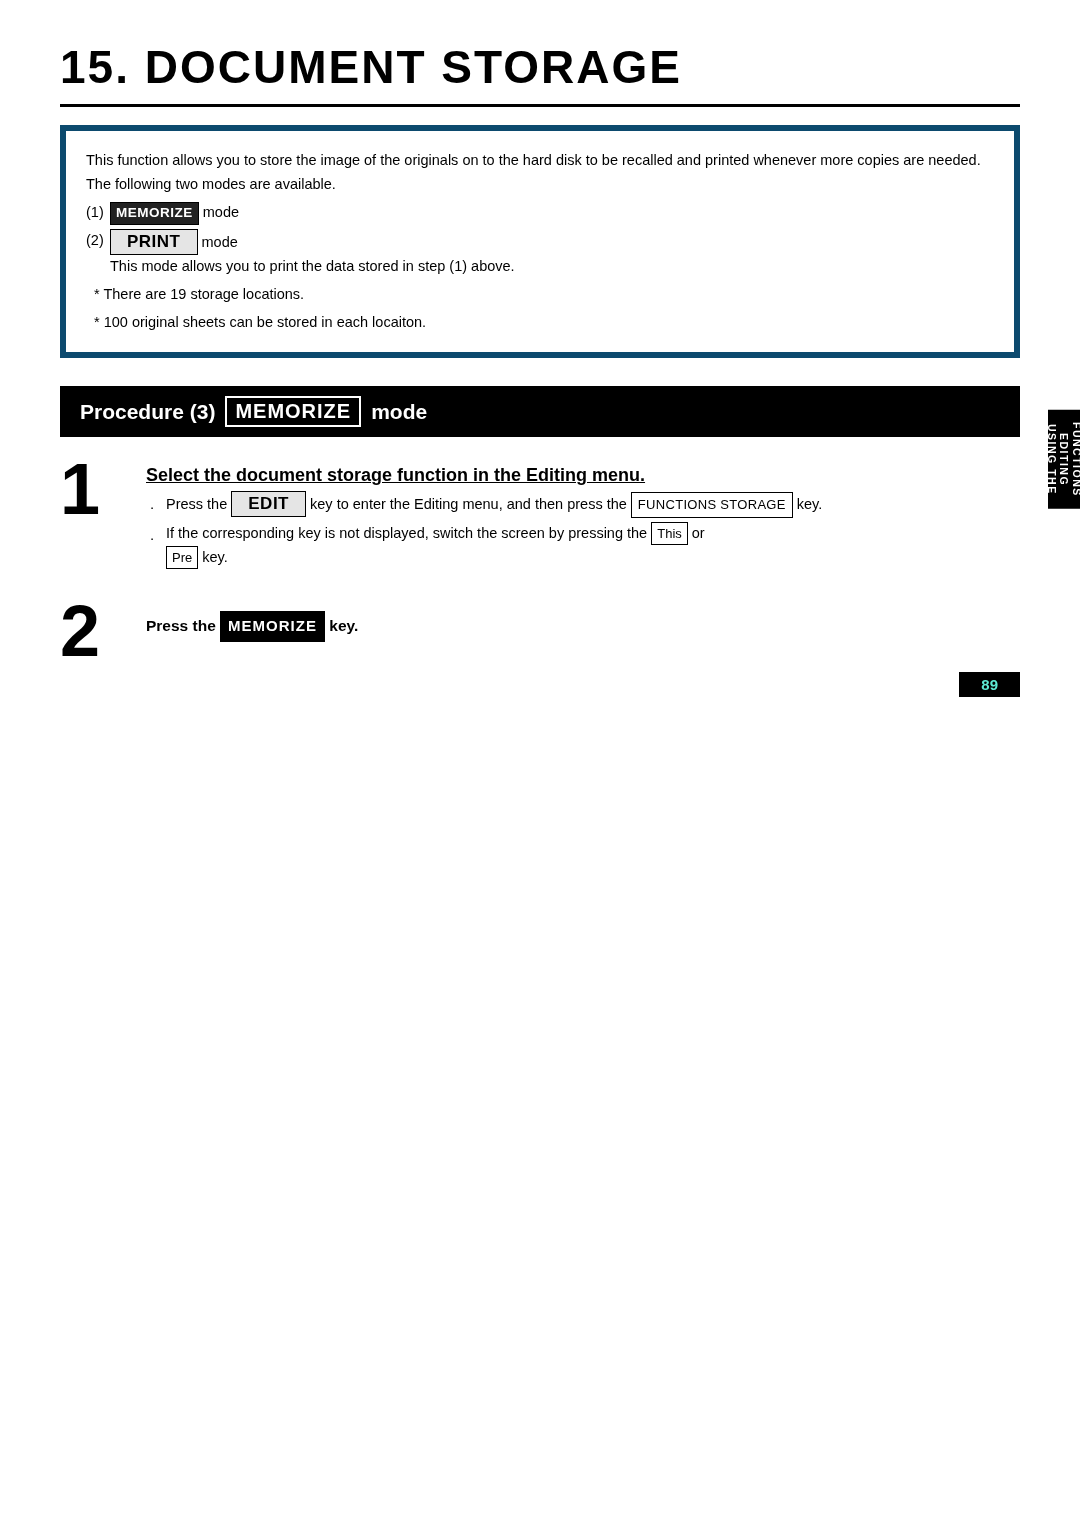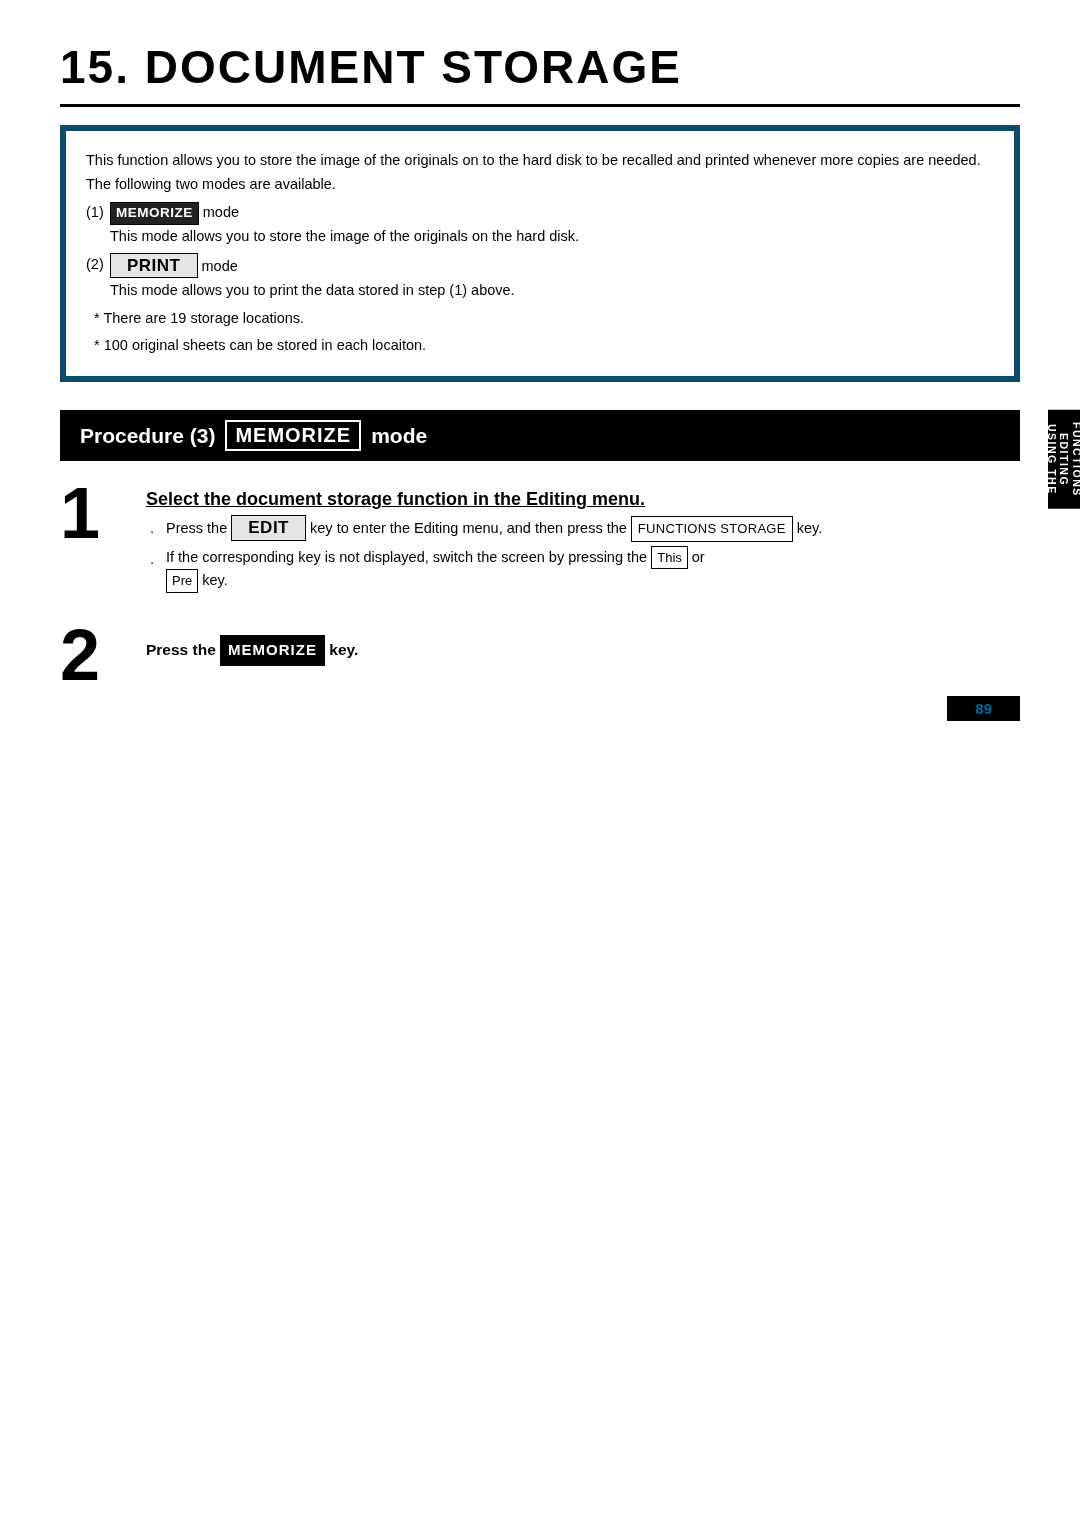--- a/index.html
+++ b/index.html
@@ -215,24 +215,24 @@
       letter-spacing: 1.5px;
       text-align: center;
     }
 
     
     .page-number-box {
       position: absolute;
       bottom: 40px;
       right: 60px;
       background: #000;
-      color: #0369a1;
+      color: #5eead4;
       font-size: 15px;
       font-weight: bold;
-      padding: 4px 28px;
+      padding: 4px 22px;
       min-width: 36px;
       text-align: center;
     }
 
     .note-line {
       margin-top: 4px;
       padding-left: 8px;
       font-size: 14.5px;
     }
   </style>
@@ -244,21 +244,20 @@
   <h1 class="page-title">15. DOCUMENT STORAGE</h1>
 
   <div class="intro-box">
     <p>This function allows you to store the image of the originals on to the hard disk to be recalled and printed whenever more copies are needed. The following two modes are available.</p>
 
     <div class="item-line">
       <span class="item-num">(1)</span>
       <span>
         <span class="inline-key-dark">MEMORIZE</span>
         <span>mode</span><br>
-        <span>This mode allows you to store the image of the originals on the hard disk.</span>
       </span>
     </div>
 
     <div class="item-line">
       <span class="item-num">(2)</span>
       <span>
         <span class="inline-key">PRINT</span>
         <span> mode</span><br>
         <span>This mode allows you to print the data stored in step (1) above.</span>
       </span>

